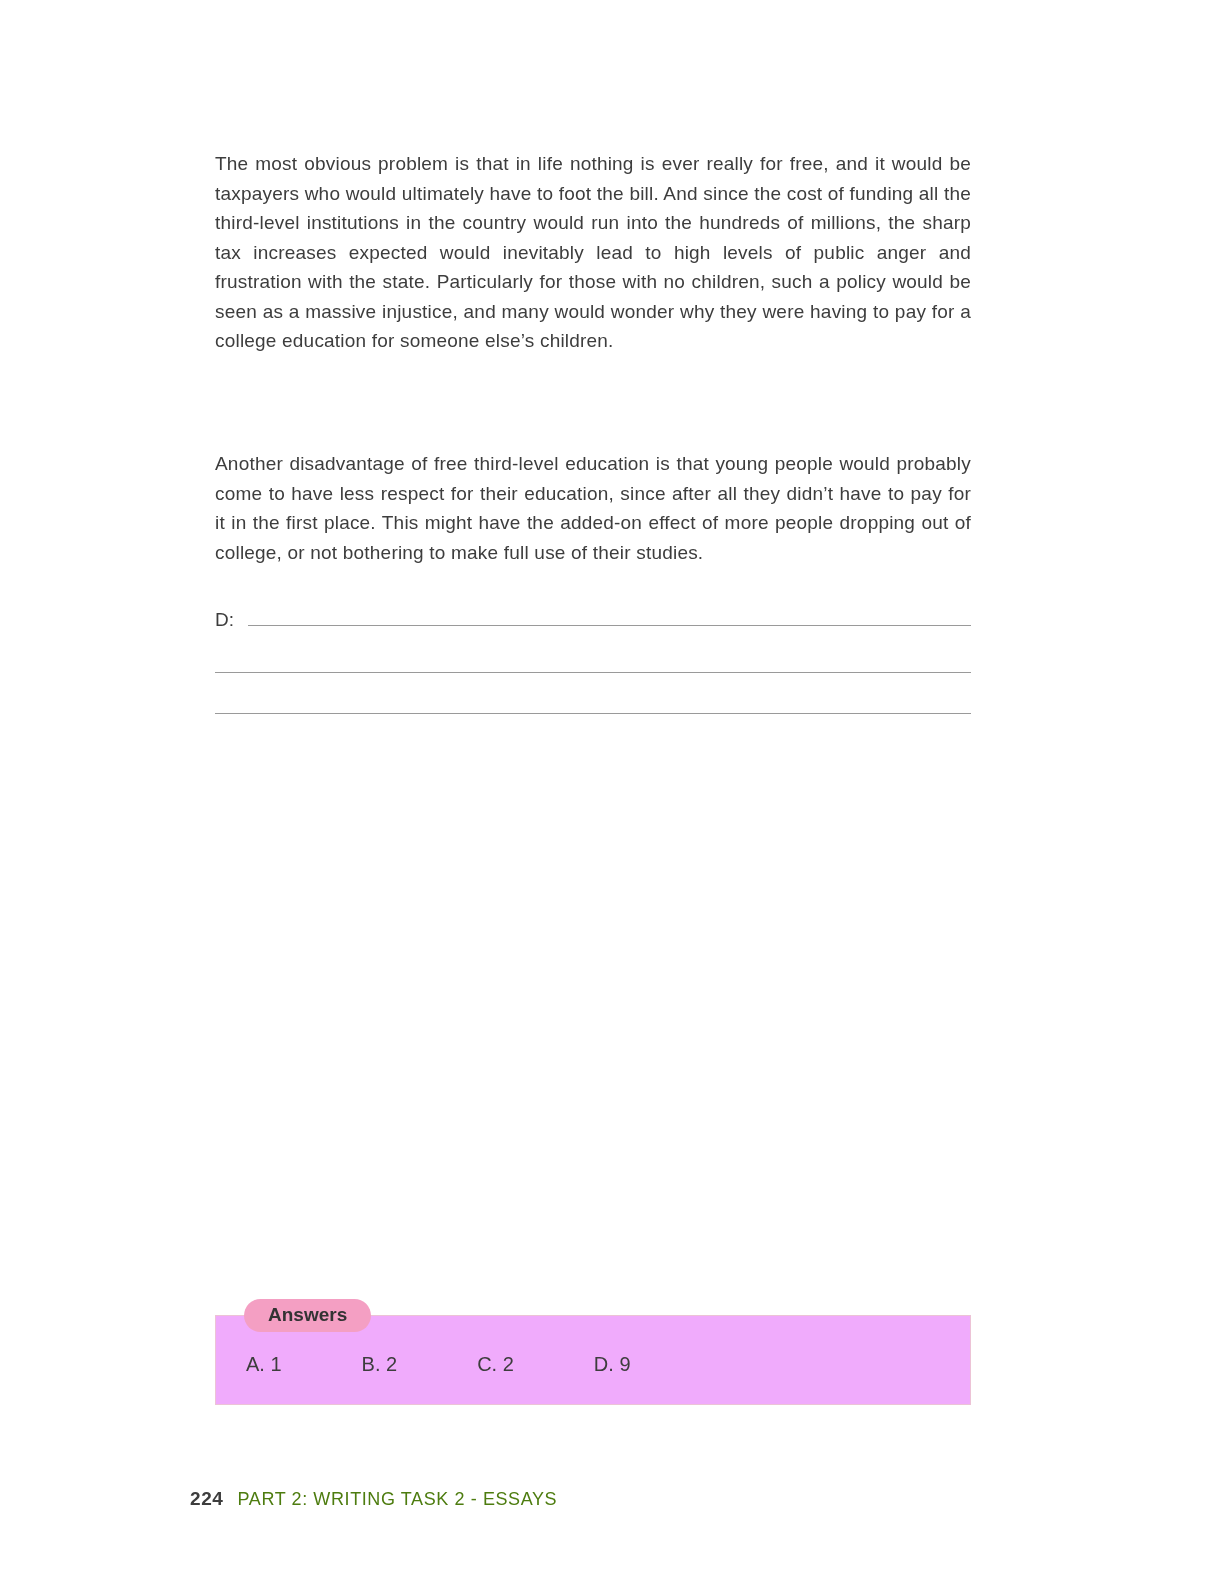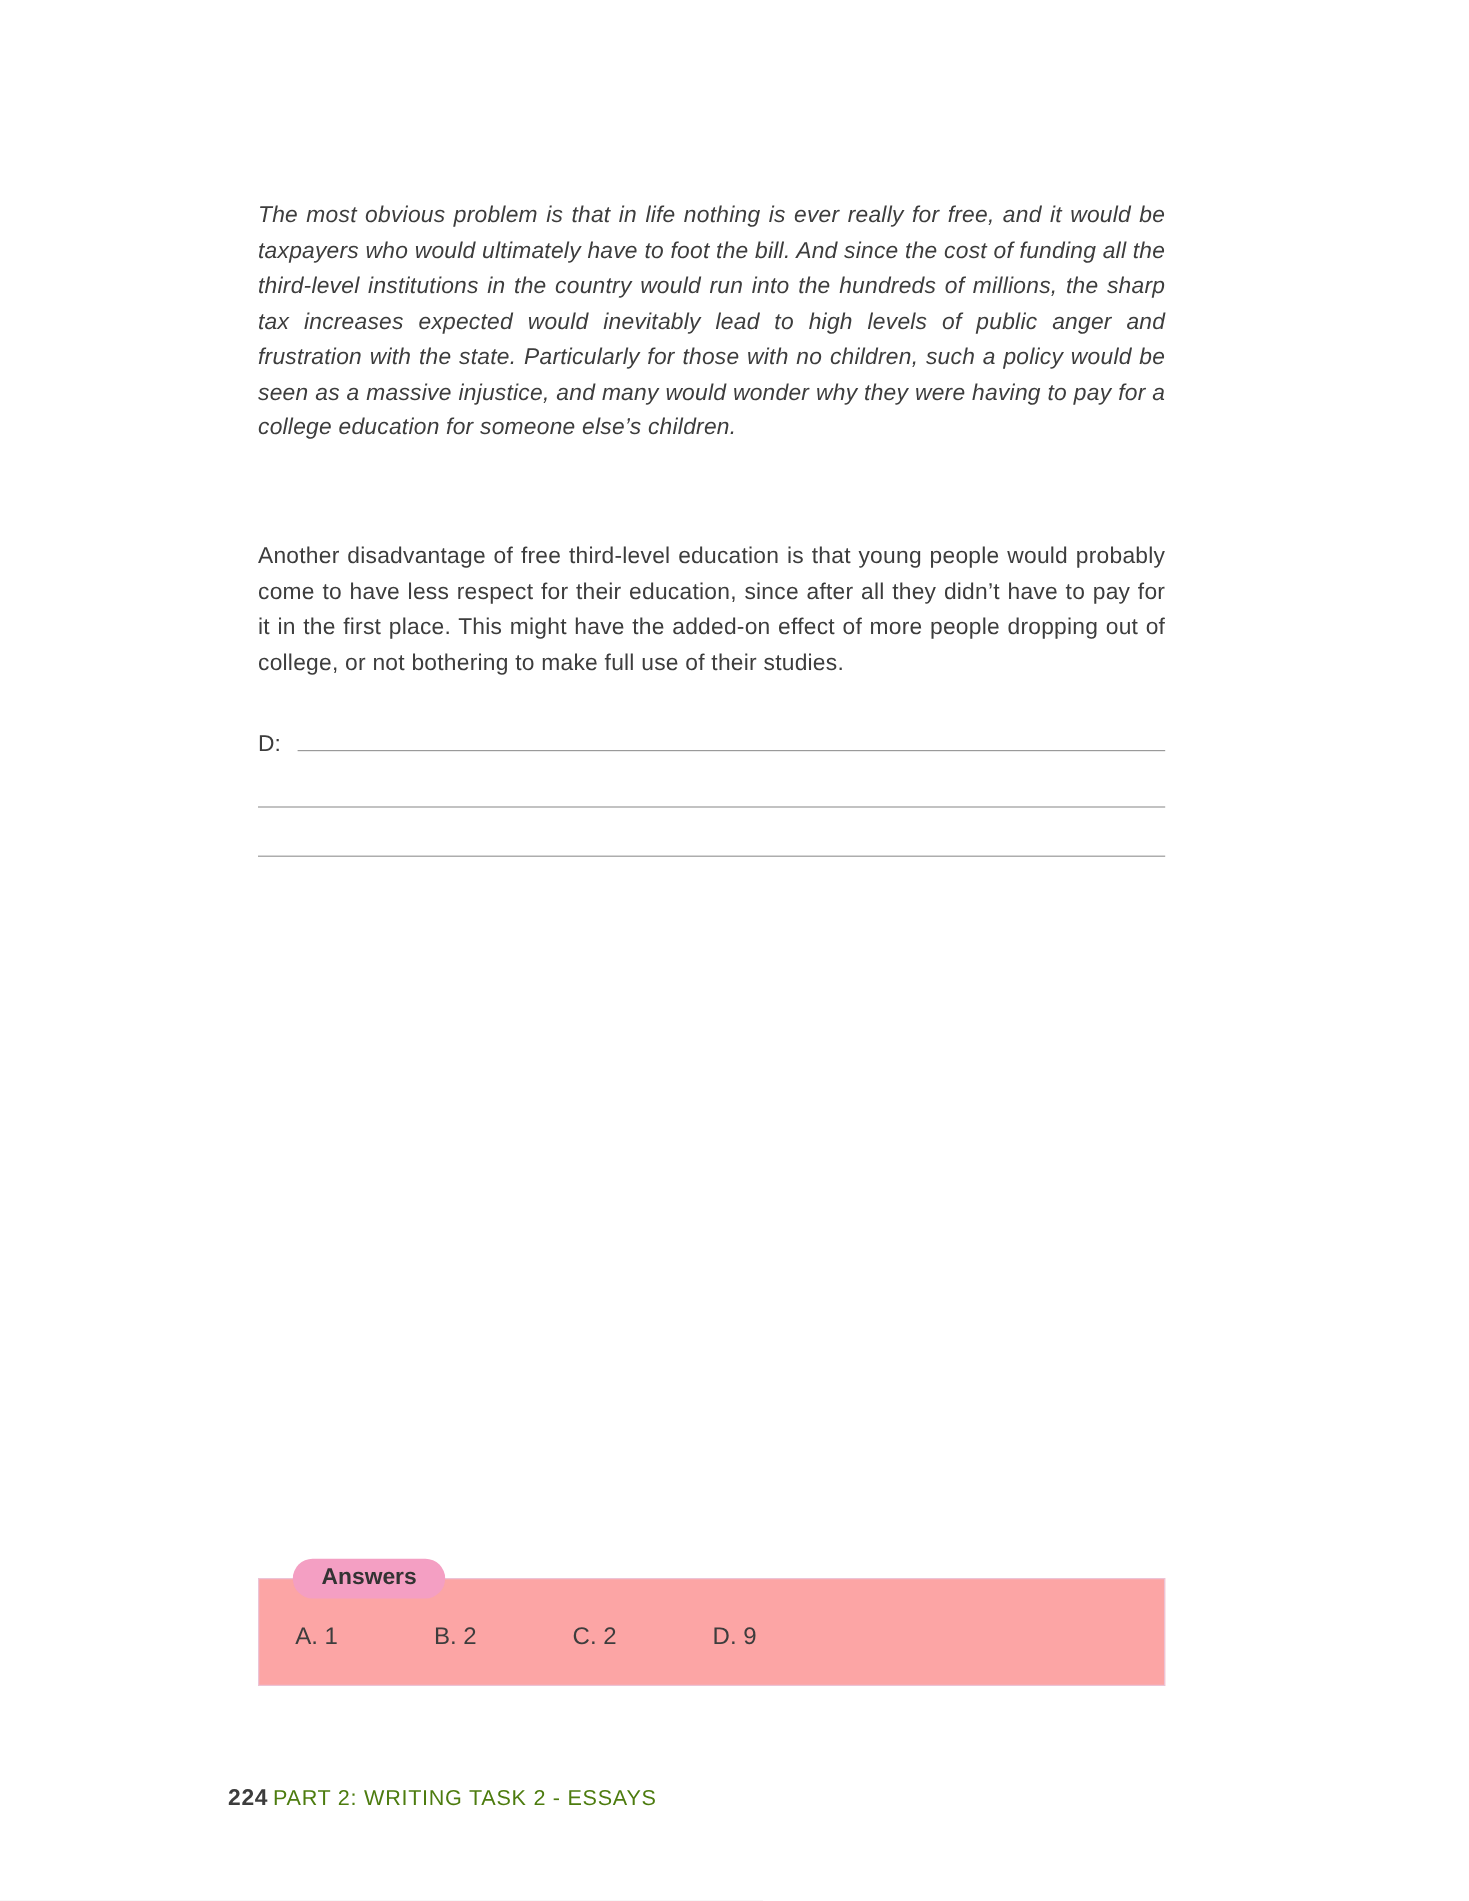--- a/index.html
+++ b/index.html
@@ -18,21 +18,21 @@
     position: absolute;
     left: 215px;
     width: 756px;
   }
   .para {
     font-size: 19px;
     line-height: 29.5px;
     text-align: justify;
     letter-spacing: 0.2px;
   }
-  .para-1 { top: 146px; font-style: italic; }
+  .para-1 { top: 130px; }
   .para-2 { top: 430px; }
   .para-closing { top: 750px; }
 
   
   .fillin { top: 600px; }
   .fillin-row {
     display: flex;
     align-items: baseline;
     height: 32px;
   }
@@ -52,21 +52,21 @@
   }
 
   
   .answers-box {
     position: absolute;
     left: 215px;
     top: 1315px;
     width: 756px;
     height: 90px;
     border: 1px solid #ecc3d6;
-    background: #fca5a5;
+    background: #f0abfc;
   }
   .answers-pill {
     position: absolute;
     top: -17px;
     left: 28px;
     background: #f49fc3;
     border-radius: 18px;
     padding: 5px 24px 6px 24px;
     font-size: 19px;
     font-weight: bold;
@@ -81,22 +81,22 @@
   }
 
   
   .footer {
     position: absolute;
     left: 190px;
     top: 1488px;
     font-size: 18px;
     letter-spacing: 0.6px;
     display: flex;
-    align-items: flex-start;
-    gap: 4px;
+    align-items: flex-end;
+    gap: 14px;
   }
   .footer-num {
     font-weight: bold;
     color: #3d3d3d;
     font-size: 19px;
   }
   .footer-text {
     color: #4d7c0f;
   }
 </style>

